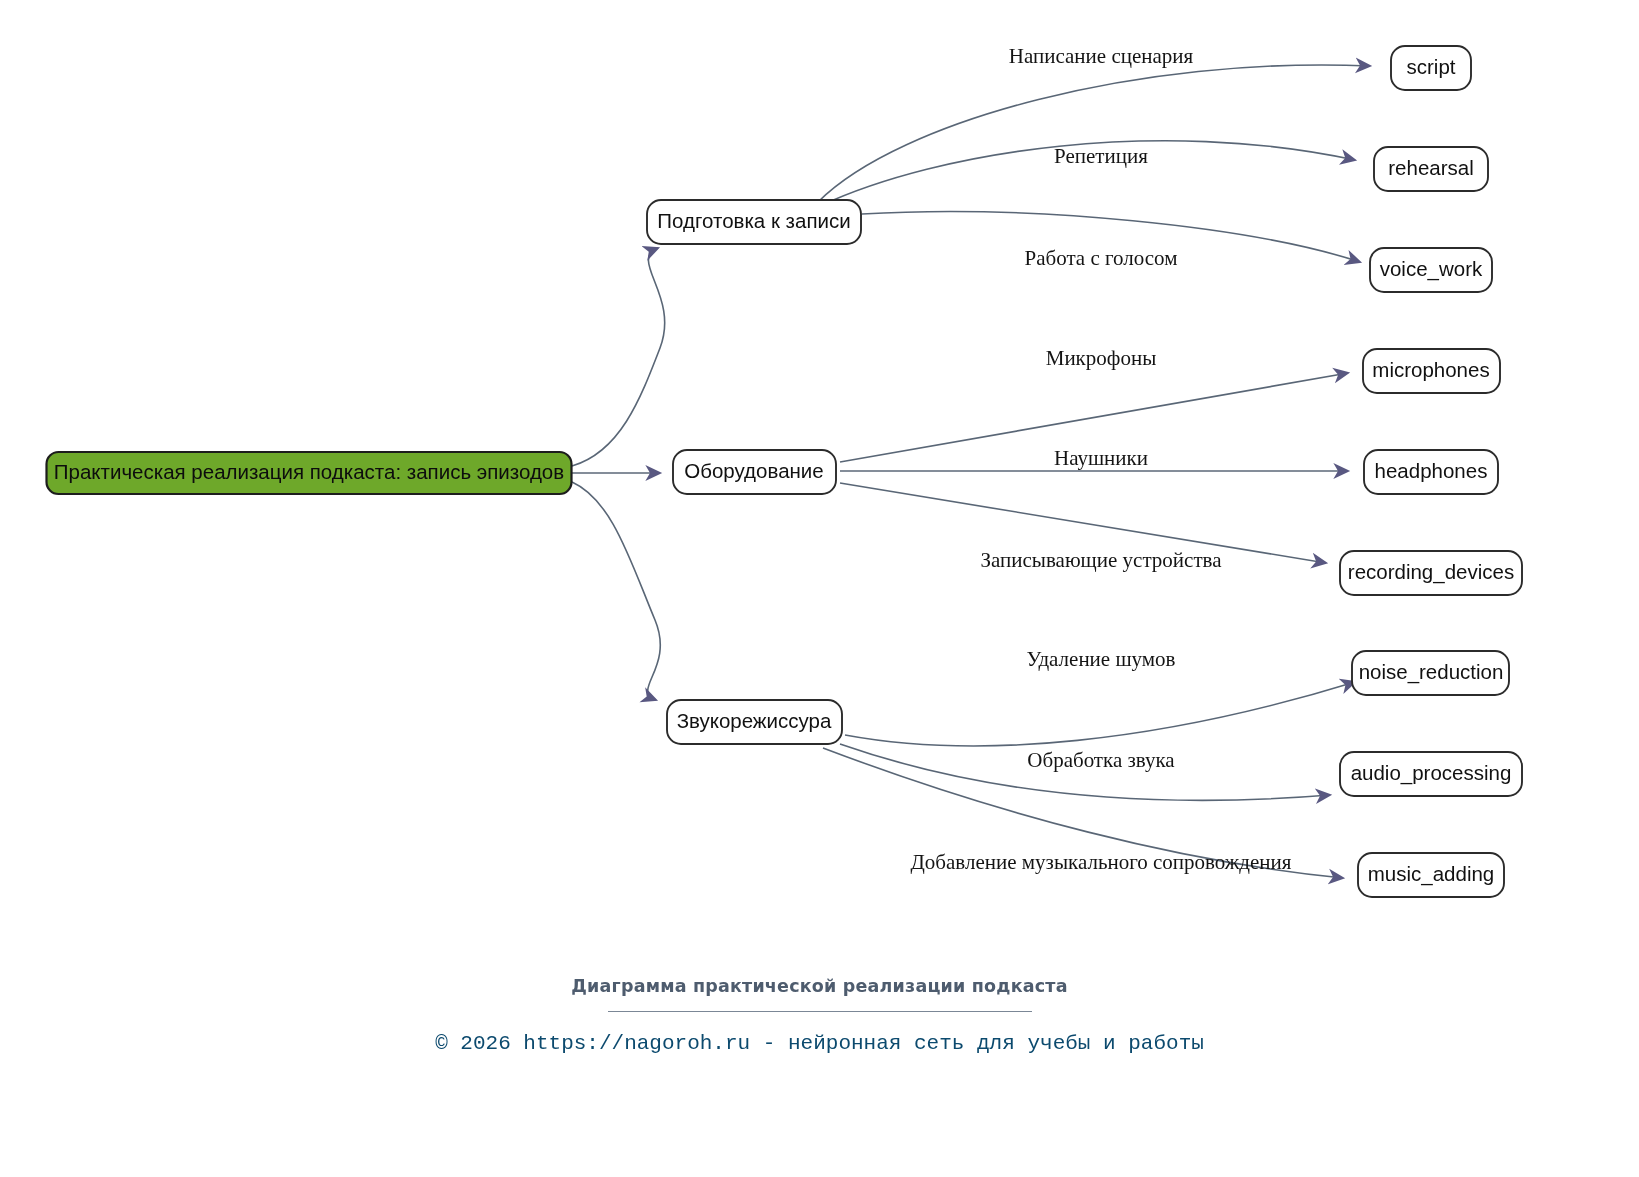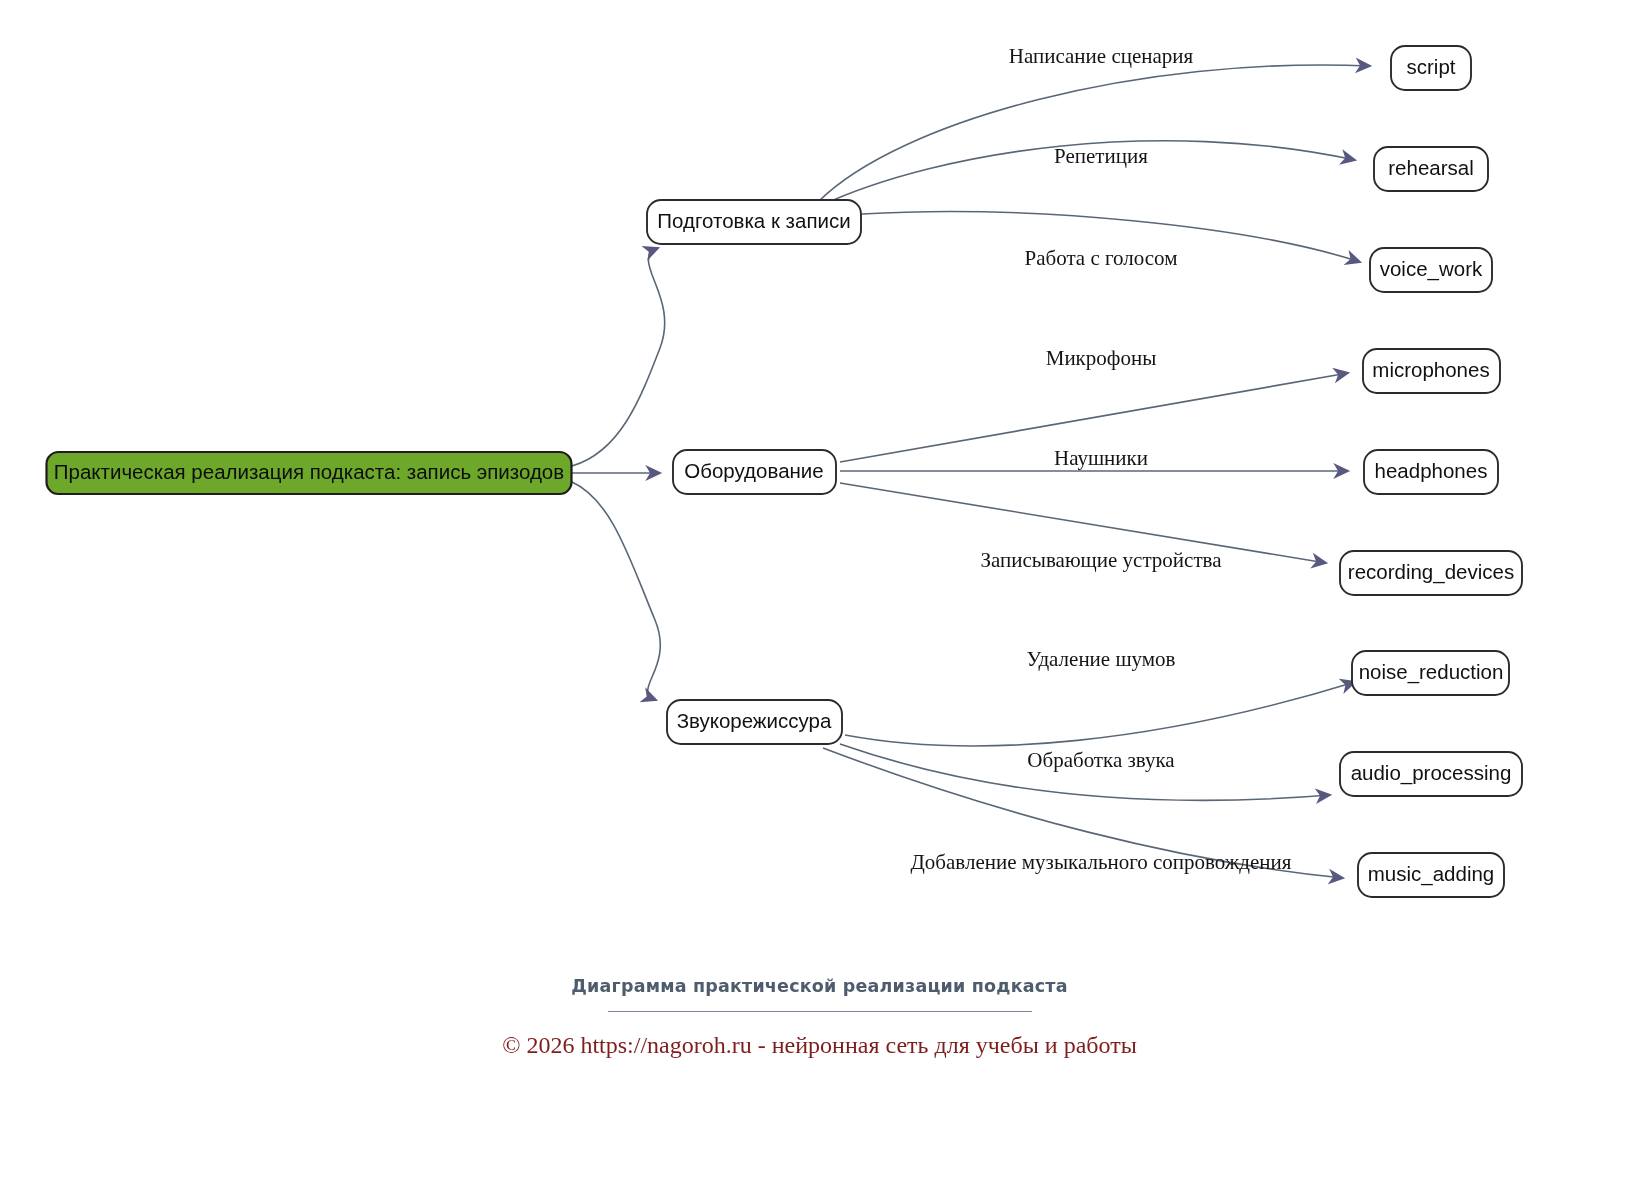--- a/index.html
+++ b/index.html
@@ -81,23 +81,23 @@
     position: absolute;
     left: 50%;
     transform: translateX(-50%);
     top: 1011px;
     width: 424px;
     height: 1px;
     background: #7b8796;
   }
   .footer-copy {
     top: 1032px;
-    font-family: Liberation Serif, serif;
-    font-size: 24px;
-    color: #7f1d1d;
+    font-family: Liberation Mono, monospace;
+    font-size: 21px;
+    color: #0c4a6e;
   }
 </style>
 </head>
 <body>
 
 <svg id="canvas" viewBox="0 0 1639 1177" xmlns="http://www.w3.org/2000/svg">
   <defs>
     <marker id="arrow" viewBox="0 0 12 12" refX="10" refY="6" markerWidth="11" markerHeight="11" orient="auto-start-reverse">
       <path class="arrow-head" d="M 0 0.6 L 11.5 6 L 0 11.4 L 3.2 6 Z"></path>
     </marker>

